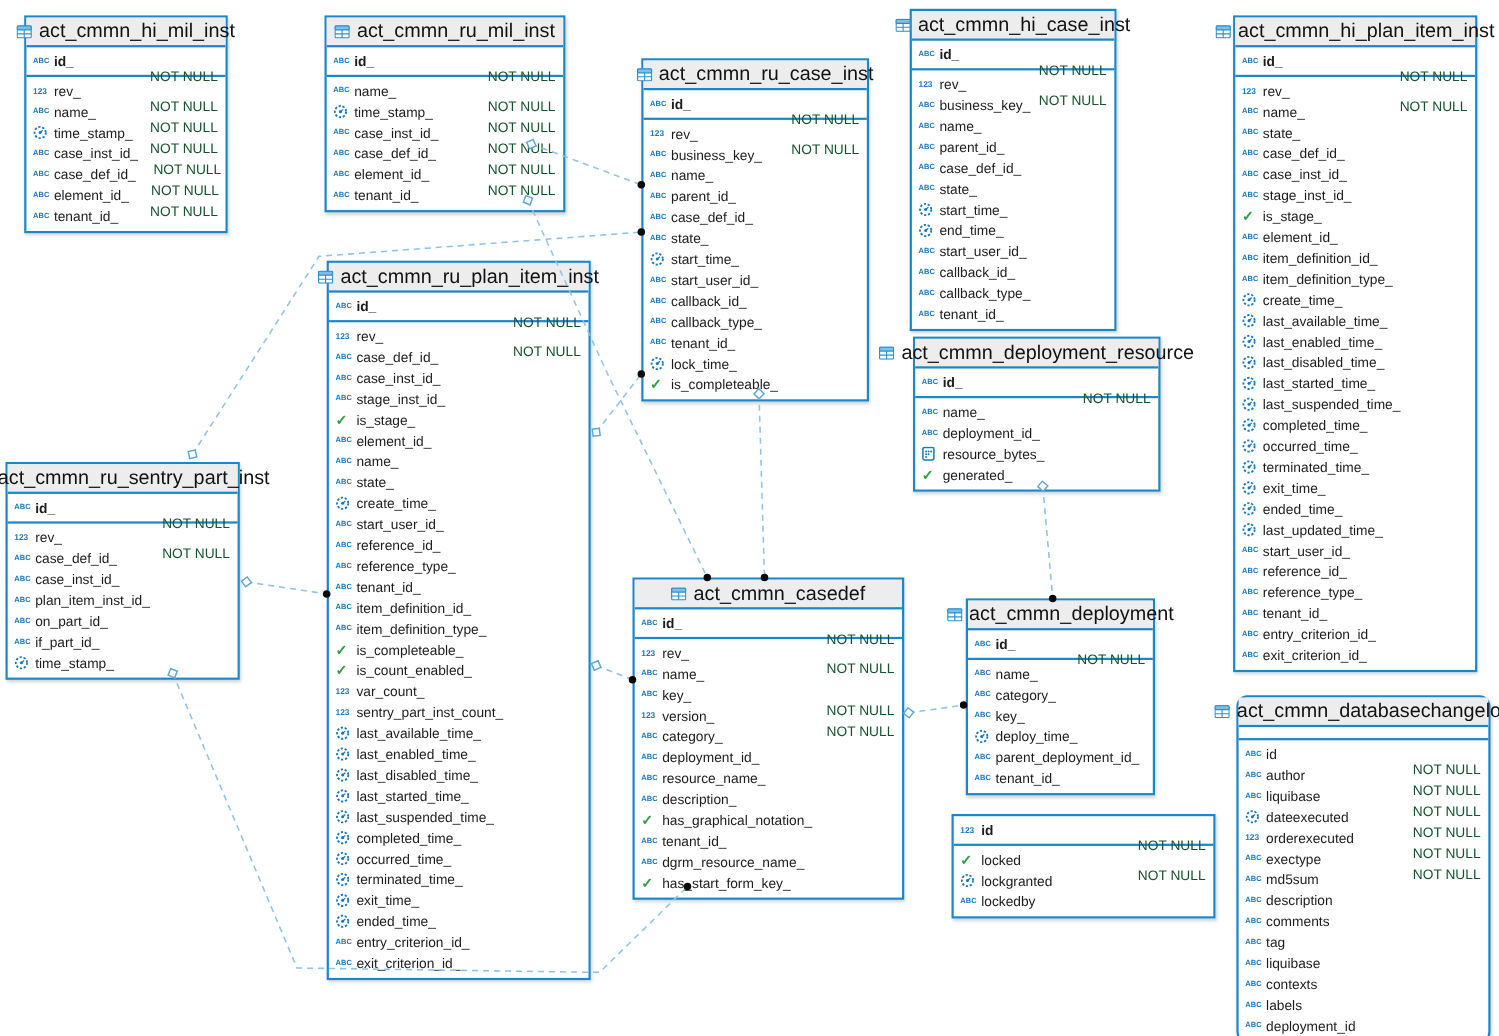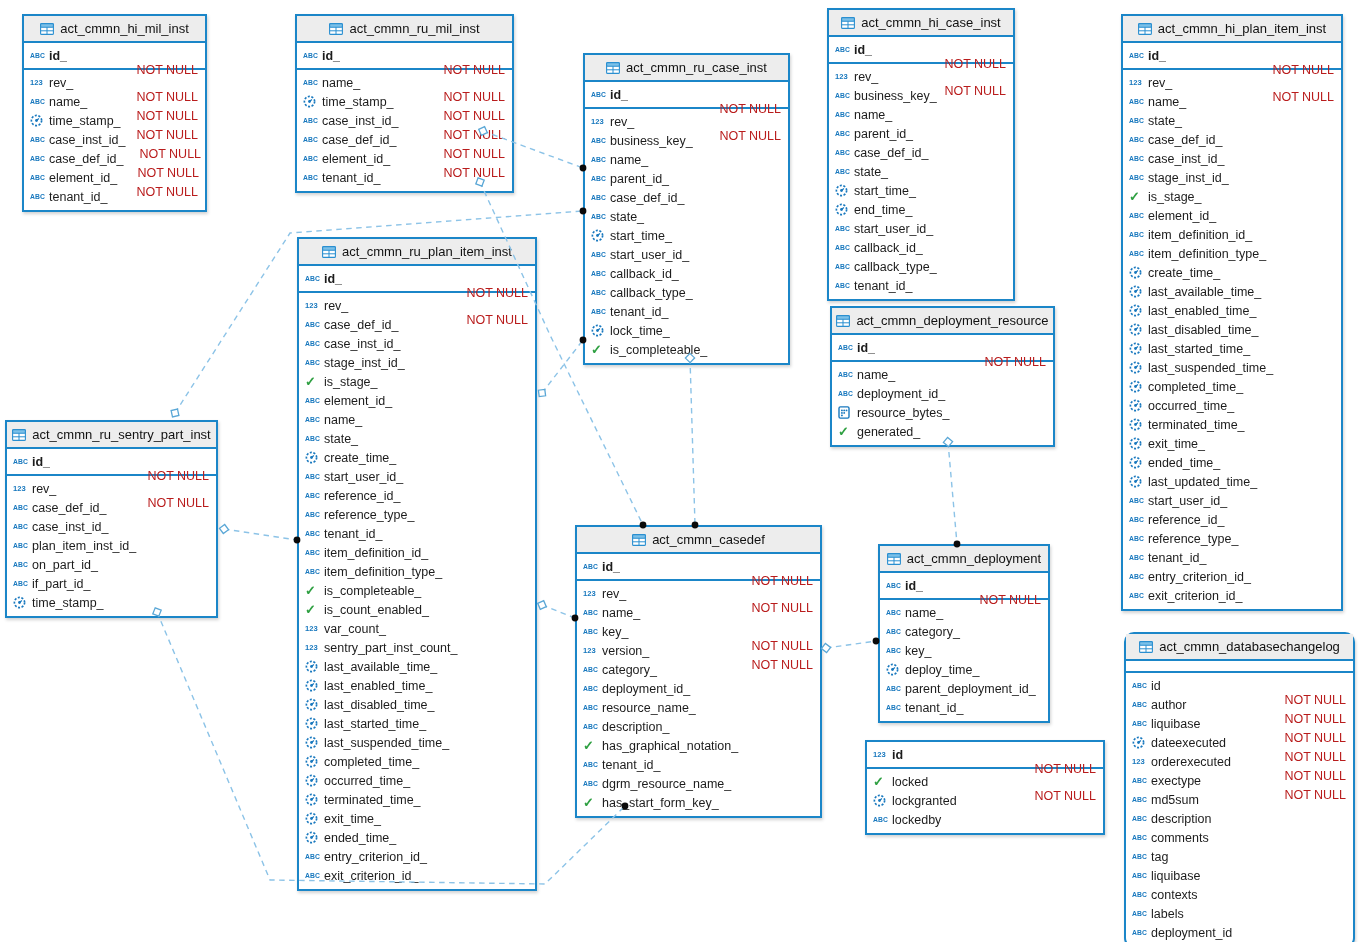--- a/index.html
+++ b/index.html
@@ -2,33 +2,33 @@
 <html style="--table_border: #1b86c8; --header_bg: #ededed; --icon_blue: #1878be; --check_green: #2fa042; --connector: #8cc3e7; --diamond_stroke: #5aa7d6; --dot: #0a0a0a;"><head>
 <meta charset="utf-8">
 <style>
   html,body{margin:0;padding:0;background:#ffffff;}
   #canvas{position:relative;width:1363px;height:942px;overflow:hidden;background:#fff;
           font-family:"Liberation Sans",sans-serif;}
   .tbl{position:absolute;background:#fff;border:2px solid var(--table_border);
        box-sizing:border-box;box-shadow:1px 2px 3px rgba(0,0,0,0.18);}
   .tbl-header{display:flex;align-items:center;justify-content:center;gap:6px;height:25px;
        background:var(--header_bg);border-bottom:2px solid var(--table_border);
-       font-size:13px;color:#111;}
+       font-size:18px;color:#111;}
   .tbl-title{white-space:nowrap;}
   .sec-pk{border-bottom:2px solid var(--table_border);padding:2px 0;min-height:6px;}
   .sec-cols{padding:3px 0 4px;}
   .row{display:flex;align-items:center;height:19px;padding:0 7px 0 6px;
        font-size:12.5px;color:#1c1c1c;white-space:nowrap;}
   .sec-pk .row{height:21px;}
   .sec-pk .cname{font-weight:bold;}
   .cicon{width:19px;flex:none;display:inline-flex;align-items:center;}
   .glyph-text{font-size:6.8px;font-weight:bold;color:var(--icon_blue);letter-spacing:.1px;}
   .glyph-number{font-size:7.6px;font-weight:bold;color:var(--icon_blue);}
   .glyph-boolean{font-size:13px;font-weight:bold;color:var(--check_green);line-height:1;}
-  .nn{margin-left:auto;padding-left:14px;color:#b91c1c;margin-top:28px;}
+  .nn{margin-left:auto;padding-left:14px;color:#14532d;margin-top:28px;}
   svg.links{position:absolute;left:0;top:0;pointer-events:none;z-index:5;}
 </style>
 </head>
 <body>
 
 <div id="canvas">
     <div class="tbl" style="left: 22px; top: 14px; width: 185px;">
       <div class="tbl-header">
         <span style="display: inline-flex;">
           <svg width="14" height="12" viewBox="0 0 14 12" aria-hidden="true">

